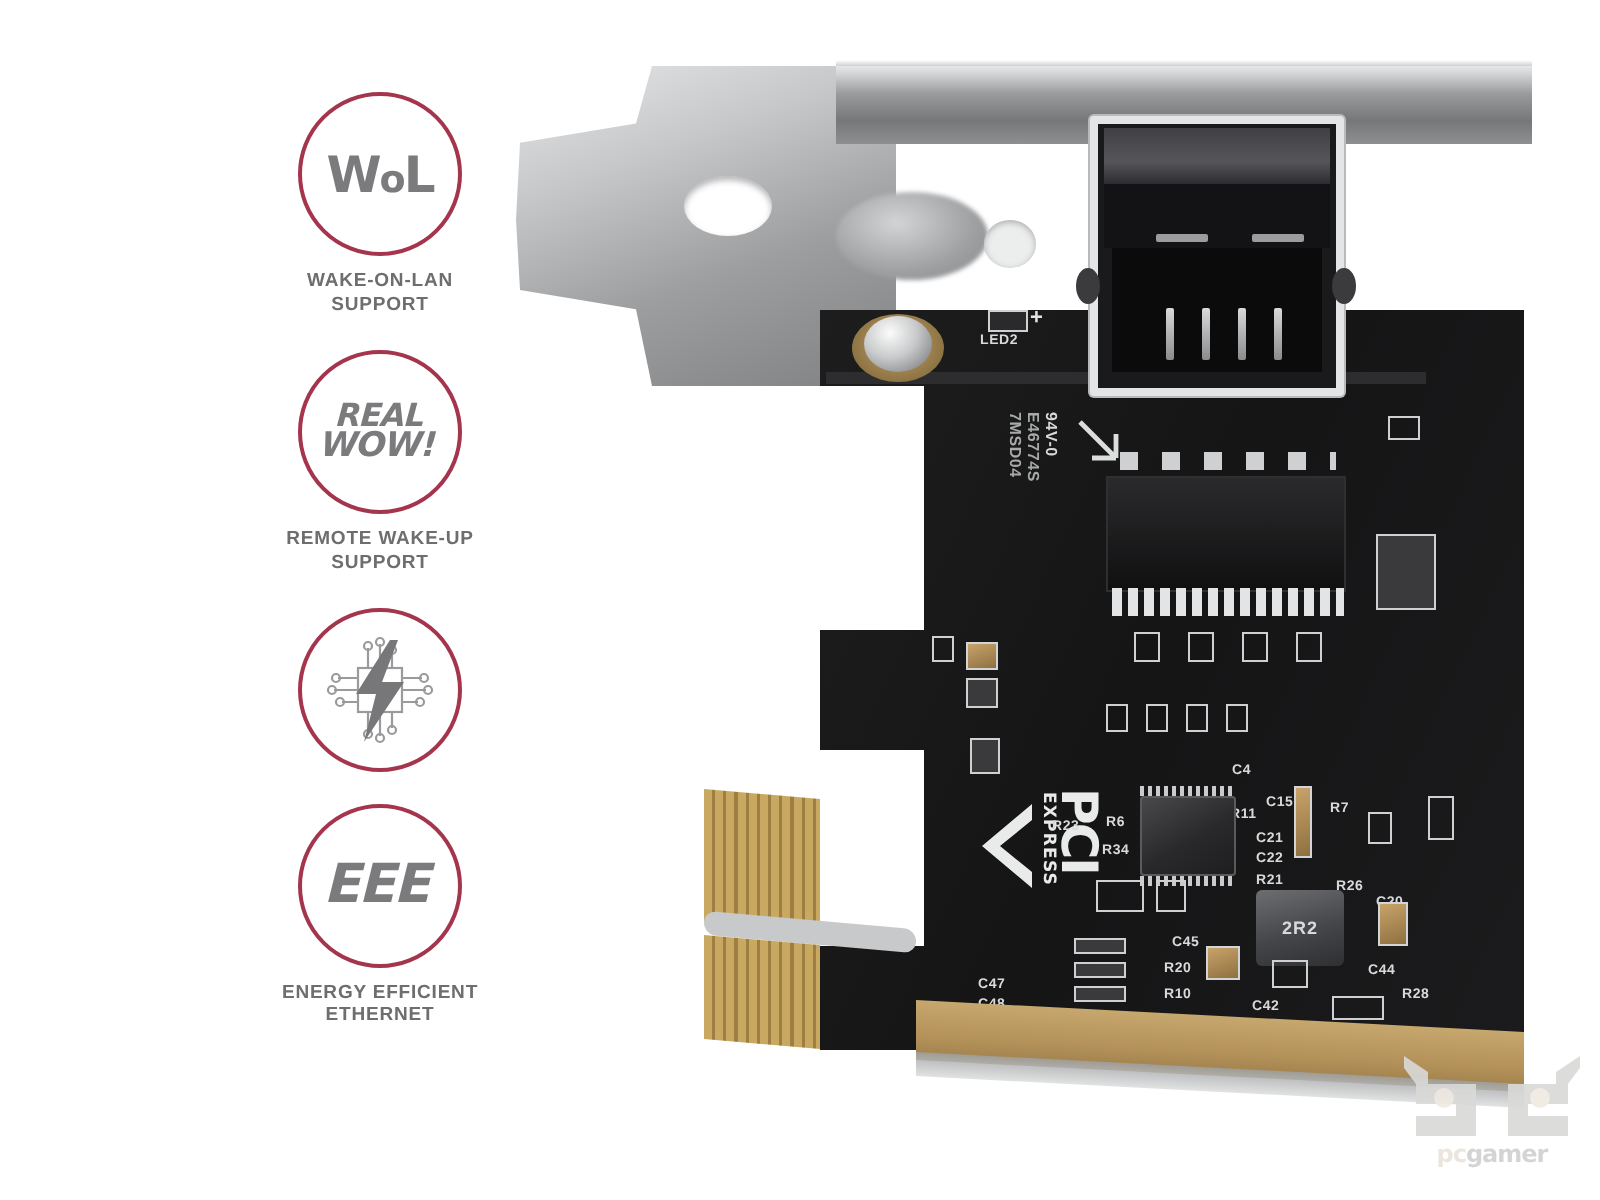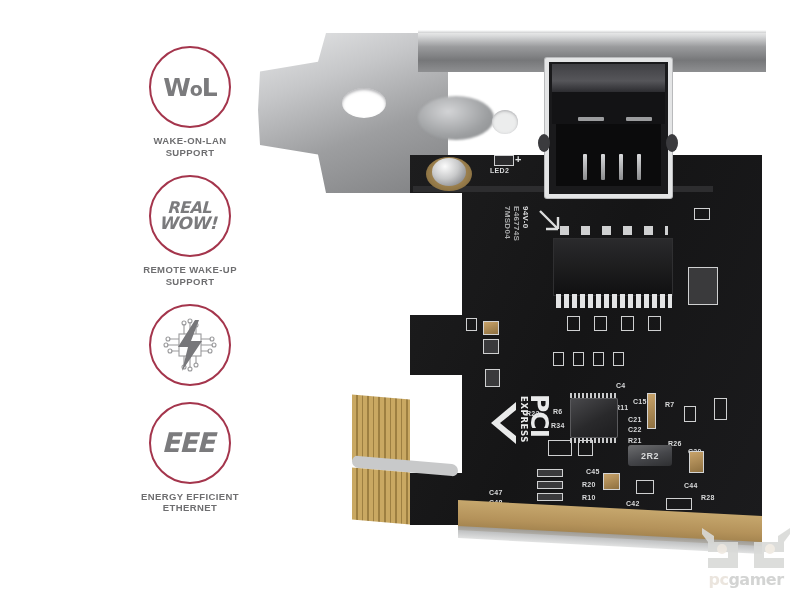--- a/index.html
+++ b/index.html
@@ -107,21 +107,21 @@
   
   .chip{position:absolute;left:570px;top:398px;width:48px;height:40px;
       background:linear-gradient(150deg,#4a4a4d,#29292b 55%,#1d1d1f);border-radius:2px;
       box-shadow:0 0 0 1px #5a5a5d inset;}
   .chip-legs-b{position:absolute;left:570px;top:438px;width:48px;height:5px;
       background:repeating-linear-gradient(90deg,#c9cacb 0 2px,transparent 2px 4px);}
   .chip-legs-t{position:absolute;left:570px;top:393px;width:48px;height:5px;
       background:repeating-linear-gradient(90deg,#c9cacb 0 2px,transparent 2px 4px);}
 
   
-  .induct{position:absolute;left:628px;top:445px;width:44px;height:21px;border-radius:3px;
+  .induct{position:absolute;left:628px;top:445px;width:44px;height:38px;border-radius:3px;
       background:linear-gradient(165deg,#6d6e70,#45464a 55%,#2e2f31);
       display:flex;align-items:center;justify-content:center;}
   .induct span{font-size:9px;color:#d8d9da;font-weight:bold;letter-spacing:.5px;}
 
   
   .silk{position:absolute;color:#d8d9da;font-size:7px;font-weight:bold;letter-spacing:.3px;
         font-family:"Liberation Sans",sans-serif;white-space:nowrap;}
   .silk.dim{color:#a8a9aa;}
   .silk.rot90{transform:rotate(90deg);transform-origin:left top;}
   .smd-dark{position:absolute;background:#3a3a3c;box-shadow:0 0 0 1px #cfd0d1;}
@@ -139,21 +139,21 @@
   .pcie-chev{position:absolute;left:12px;top:38px;width:46px;height:30px;}
 
   
   .led2-box{position:absolute;left:494px;top:155px;width:18px;height:9px;
       border:1px solid #cfd0d1;background:#2a2a2c;}
   .led2-plus{position:absolute;left:515px;top:153px;color:#e3e4e5;font-size:11px;font-weight:bold;}
 
   
   .wm{position:absolute;left:700px;top:528px;width:92px;height:62px;opacity:.9;}
   .wm-txt{position:absolute;left:0;top:42px;width:92px;text-align:center;
-          font-size:16px;font-weight:bold;letter-spacing:-.5px;
+          font-size:12px;font-weight:bold;letter-spacing:-.5px;
           font-family:"DejaVu Sans",sans-serif;}
   .wm-pc{color:#e9e3db;}
   .wm-gamer{color:#cfd0cf;}
 </style>
 </head>
 <body>
 
 <div id="stage">
 
   <div id="card">

